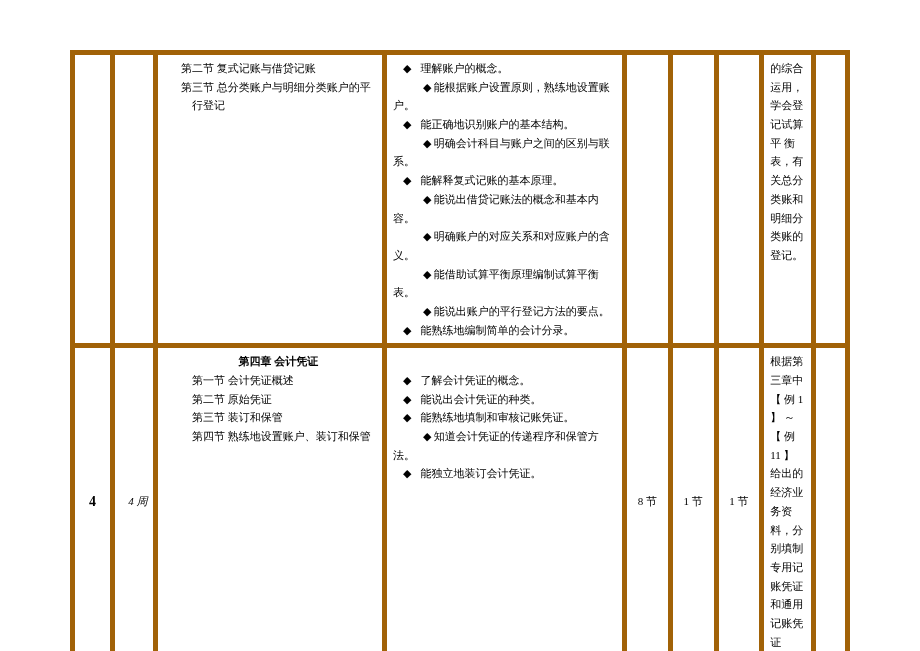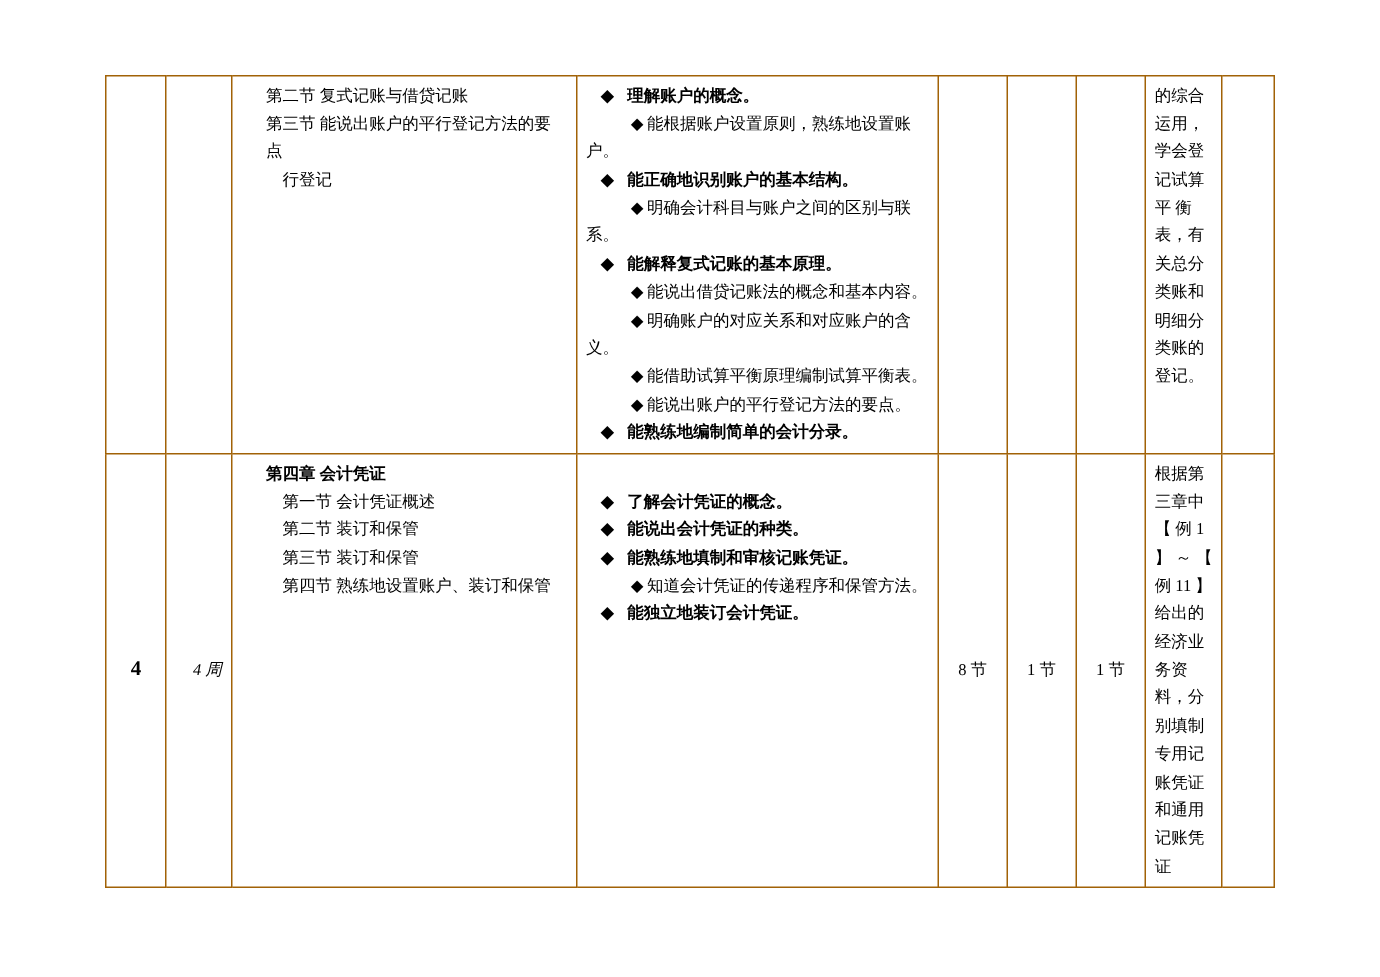--- a/index.html
+++ b/index.html
@@ -13,52 +13,52 @@
       font-size: 11px;
       color: #000000;
       padding: 50px 70px;
     }
     table {
       border-collapse: collapse;
       width: 100%;
       table-layout: fixed;
     }
     td {
-      border: 1px solid #a16207;
+      border: 5px solid #a16207;
       vertical-align: top;
       padding: 4px 6px;
       line-height: 1.7;
     }
     .col-num { width: 35px; text-align: center; font-weight: bold; font-size: 14px; vertical-align: middle;}
     .col-week { width: 38px; text-align: right; vertical-align: middle; font-style: italic;}
     .col-content { width: 200px; }
     .col-objectives { width: 210px; }
     .col-h1 { width: 40px; text-align: center; vertical-align: middle;}
     .col-h2 { width: 40px; text-align: center; vertical-align: middle;}
     .col-h3 { width: 40px; text-align: center; vertical-align: middle;}
     .col-note { width: 45px; font-family: Liberation Serif, serif; }
     .col-empty { width: 30px; }
-    .bold { font-weight: bold; }
+    .bold { font-weight: bold; text-align: center; }
     .indent1 { padding-left: 1.5em; text-indent: -0em;}
     .indent2 { padding-left: 2.5em; }
-    .obj-line { padding-left: 2.5em; text-indent: -1.2em; font-weight: bold;}
+    .obj-line { padding-left: 2.5em; text-indent: -1.2em;}
     .obj-wrap { padding-left: 0em;}
     .diamond { display:inline-block; width:1.2em; text-align:center;}
   </style>
 </head>
 <body>
 
 <table>
   <tbody id="tbody">
       <tr>
         <td class="col-num"></td>
         <td class="col-week"></td>
         <td class="col-content">
           <div class="indent1">第二节  复式记账与借贷记账</div>
-          <div class="indent1">第三节  能说出账户的平行登记方法的要点</div>
+          <div class="indent1">第三节  总分类账户与明细分类账户的平</div>
           <div class="indent2">行登记</div>
         </td>
         <td class="col-objectives">
           <div class="obj-line"><span class="diamond">◆</span>理解账户的概念。</div>
           <div class="obj-wrap"><span style="padding-left:2.5em"></span><span class="diamond">◆</span>能根据账户设置原则，熟练地设置账户。</div>
           <div class="obj-line"><span class="diamond">◆</span>能正确地识别账户的基本结构。</div>
           <div class="obj-wrap"><span style="padding-left:2.5em"></span><span class="diamond">◆</span>明确会计科目与账户之间的区别与联系。</div>
           <div class="obj-line"><span class="diamond">◆</span>能解释复式记账的基本原理。</div>
           <div class="obj-wrap"><span style="padding-left:2.5em"></span><span class="diamond">◆</span>能说出借贷记账法的概念和基本内容。</div>
           <div class="obj-wrap"><span style="padding-left:2.5em"></span><span class="diamond">◆</span>明确账户的对应关系和对应账户的含义。</div>
@@ -71,21 +71,21 @@
         <td class="col-h3"></td>
         <td class="col-note">的综合运用，学会登记试算 平 衡表，有关总分类账和明细分类账的登记。</td>
         <td class="col-empty"></td>
       </tr>
       <tr>
         <td class="col-num">4</td>
         <td class="col-week">4 周</td>
         <td class="col-content">
           <div class="bold indent1">第四章  会计凭证</div>
           <div class="indent2">第一节  会计凭证概述</div>
-          <div class="indent2">第二节  装订和保管</div>
+          <div class="indent2">第二节  原始凭证</div>
           <div class="indent2">第三节  装订和保管</div>
           <div class="indent2">第四节  熟练地设置账户、装订和保管</div>
         </td>
         <td class="col-objectives">
           <div>&nbsp;</div>
           <div class="obj-line"><span class="diamond">◆</span>了解会计凭证的概念。</div>
           <div class="obj-line"><span class="diamond">◆</span>能说出会计凭证的种类。</div>
           <div class="obj-line"><span class="diamond">◆</span>能熟练地填制和审核记账凭证。</div>
           <div class="obj-wrap"><span style="padding-left:2.5em"></span><span class="diamond">◆</span>知道会计凭证的传递程序和保管方法。</div>
           <div class="obj-line"><span class="diamond">◆</span>能独立地装订会计凭证。</div>

